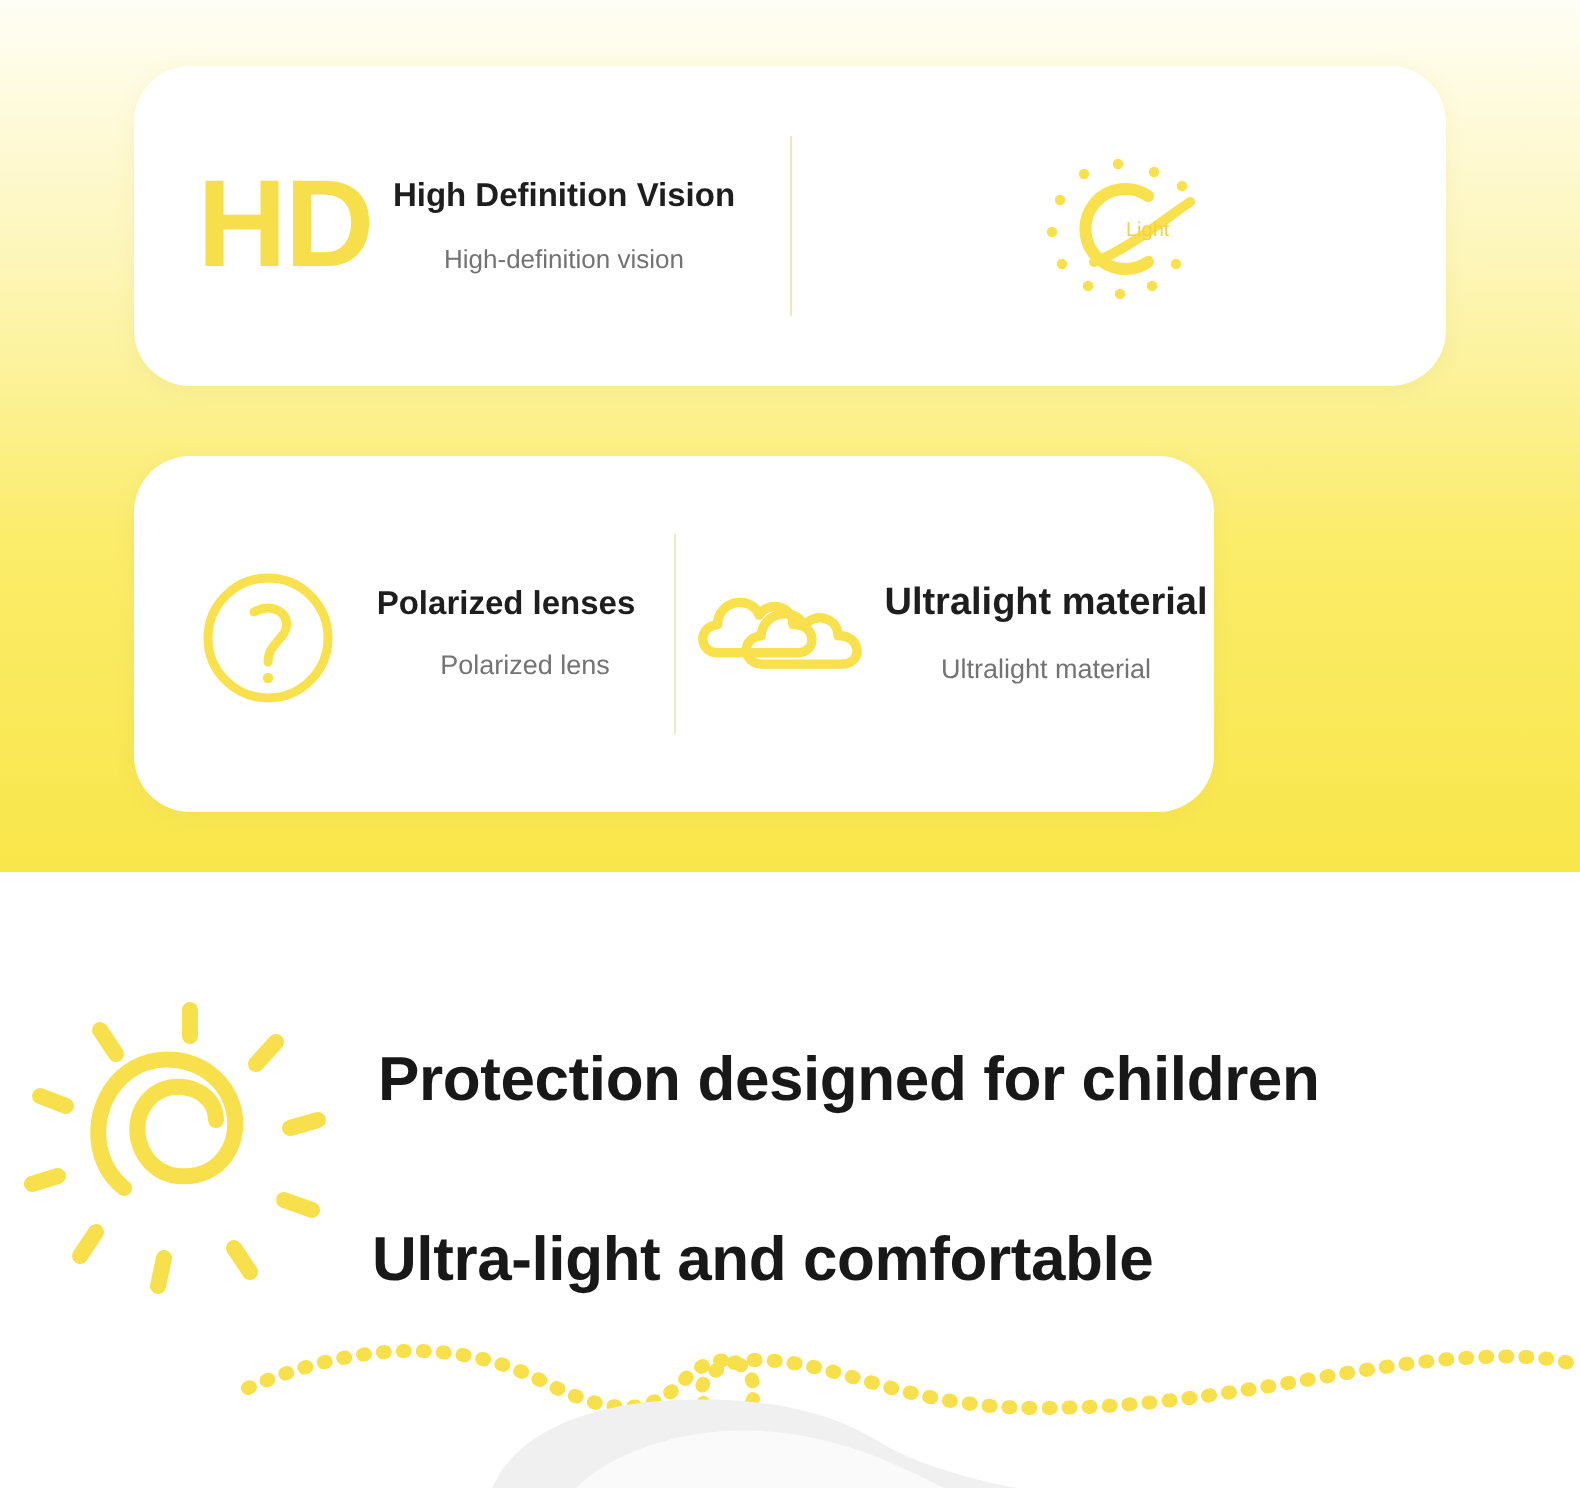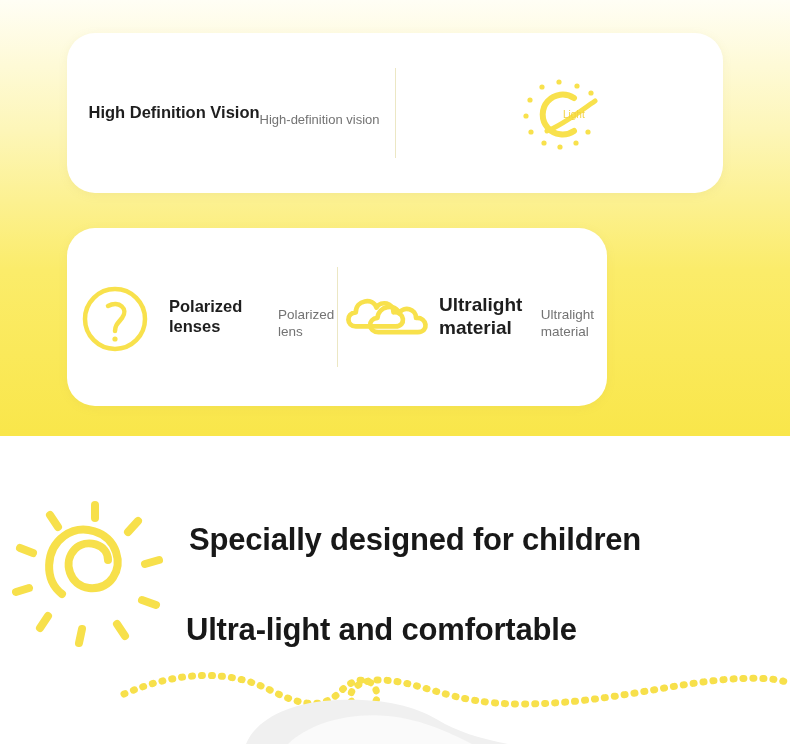--- a/index.html
+++ b/index.html
@@ -44,21 +44,21 @@
     background:#ece7c4;
   }
   .card-1 .divider{left:50%;}
   .card-2 .divider{left:50%;}
 
   .icon-box{
     width:96px;height:96px;
     display:flex;align-items:center;justify-content:center;
     flex:0 0 auto;
   }
-  .texts{display:flex;flex-direction:row;align-items:center;justify-content:space-between;margin-left:6px;}
+  .texts{display:flex;flex-direction:column;align-items:center;justify-content:space-between;margin-left:6px;}
   .t-main{
     font-weight:bold;color:#1e1e1e;line-height:1.2;
   }
   .t-sub{
     color:#737373;line-height:1.2;margin-top:13px;
   }
 
   
   .c1 .t-main{font-size:16.5px;}
   .c1 .t-sub{font-size:13px;}
@@ -96,20 +96,23 @@
 <body>
 
 <div class="page">
 
   <div class="features-panel">
 
     <div class="card card-1">
       <div class="divider"></div>
 
       <div class="cell c1">
+        <div class="icon-box">
+          <span class="hd-text">HD</span>
+        </div>
         <div class="texts">
           <div class="t-main">High Definition Vision</div>
           <div class="t-sub">High-definition vision</div>
         </div>
       </div>
 
       <div class="cell c2">
         <div class="icon-box">
           <svg width="96" height="96" viewBox="0 0 96 96" aria-hidden="true">
             <g stroke="#f8e14c" stroke-width="4.5" stroke-linecap="round" fill="none">
@@ -185,21 +188,21 @@
         <path d="M36 116 L28 128"></path>
         <path d="M70 129 L67 143"></path>
         <path d="M105 124 L113 136"></path>
         <path d="M130 100 L144 105"></path>
         <path d="M133 64 L147 60"></path>
         <path d="M116 32 L126 21"></path>
       </g>
     </svg>
   </div>
 
-  <div class="head-line line-1">Specially designed for children</div>
+  <div class="head-line line-1">Protection designed for children</div>
   <div class="head-line line-2">Ultra-light and comfortable</div>
 
   <div class="squiggle-wrap">
     <svg width="670" height="62" viewBox="0 0 670 62" aria-hidden="true">
       <g stroke="#f7e04b" stroke-width="7" fill="none" stroke-linecap="round" stroke-dasharray="1 9">
         <path d="M4 30 C60 6 110 6 150 26 C185 44 205 44 222 26 C236 12 252 14 256 26 C262 44 240 50 232 38 C226 28 238 16 258 16 C300 16 330 40 400 40 C480 40 540 22 600 16 C630 13 655 14 666 18"></path>
       </g>
     </svg>
   </div>
 

